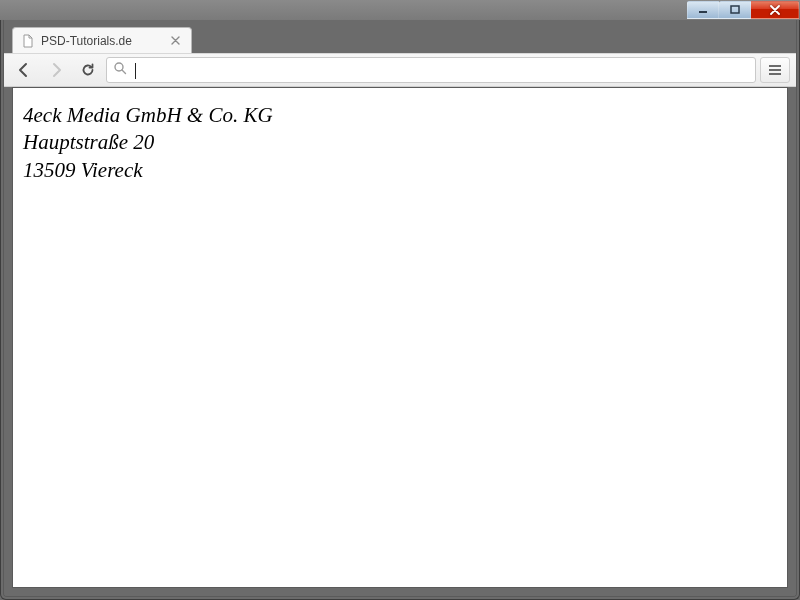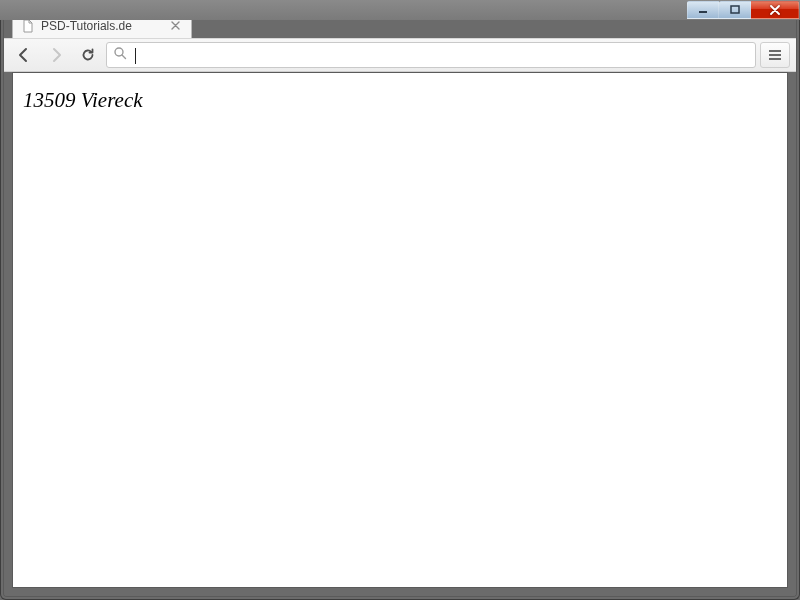--- a/index.html
+++ b/index.html
@@ -35,21 +35,21 @@
       background: linear-gradient(to bottom, #e67a5e 0%, #d9381e 45%, #c41d00 46%, #c41d00 100%);
       border-left: none;
       border-top-right-radius: 2px;
     }
     .win-btn.min, .win-btn.max { border-top-left-radius: 2px; }
     .win-btn svg { display: block; }
     .win-btn.close svg { filter: drop-shadow(0 0 1px rgba(0,0,0,0.5)); }
 
     
     .tabstrip {
-      height: 18px;
+      height: 33px;
       background: #6b6b6b;
       display: flex;
       align-items: flex-end;
       padding-left: 8px;
       position: relative;
     }
     .tab {
       height: 26px;
       min-width: 180px;
       background: #f7f7f7;
@@ -251,19 +251,21 @@
             <line x1="1" y1="2" x2="13" y2="2" stroke="#6b6b6b" stroke-width="2"></line>
             <line x1="1" y1="6" x2="13" y2="6" stroke="#6b6b6b" stroke-width="2"></line>
             <line x1="1" y1="10" x2="13" y2="10" stroke="#6b6b6b" stroke-width="2"></line>
           </svg>
     </div>
   </div>
 
   <div class="content-frame">
     <div class="content">
       <div class="address">
+        <div>4eck Media GmbH &amp; Co. KG</div>
+        <div>Hauptstraße 20</div>
         <div>13509 Viereck</div>
       </div>
     </div>
   </div>
 
 </div>
 </div>
 
 </body></html>

